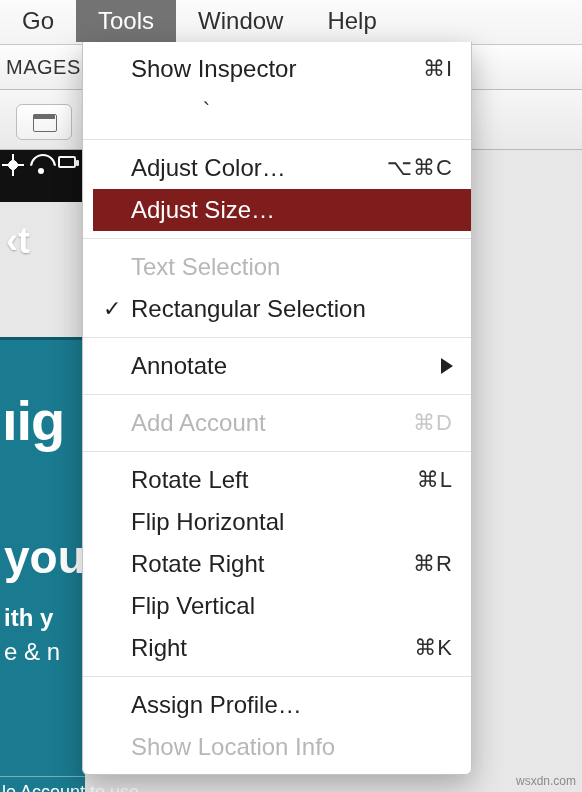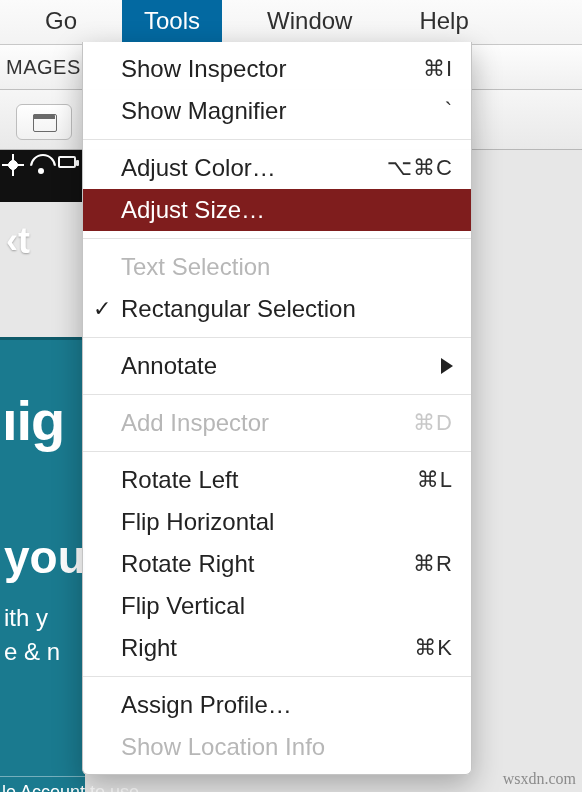--- a/index.html
+++ b/index.html
@@ -24,43 +24,43 @@
   .ico.wifi { left:30px; top:4px; }
   .ico.wifi::before { content:""; position:absolute; left:0; top:0; width:22px; height:22px; border:2px solid #fff; border-radius:50%; clip-path: polygon(0 55%,100% 55%,100% 100%,0 100%); transform: rotate(180deg); }
   .ico.wifi::after { content:""; position:absolute; left:8px; top:14px; width:6px; height:6px; background:#fff; border-radius:50%; }
   .ico.batt { left:58px; top:6px; width:18px; height:12px; border:2px solid #fff; border-radius:2px; }
   .ico.batt::after { content:""; position:absolute; right:-5px; top:2px; width:3px; height:6px; background:#fff; border-radius:1px; }
 
   .xt-text { position:absolute; left:6px; top:220px; color:#fff; font-size:36px; font-weight:600; text-shadow:0 1px 2px rgba(0,0,0,0.3);}
   .bg-teal { position:absolute; left:0; top:290px; width:85px; height:470px; background:#1a7a8f; border-top:3px solid #0f5a6a; color:#fff;margin-top:47px; }
   .bg-teal .big1 { position:absolute; left:2px; top:48px; font-size:56px; font-weight:700; letter-spacing:-1px; }
   .bg-teal .big2 { position:absolute; left:4px; top:190px; font-size:46px; font-weight:700; }
-  .bg-teal .l1 { position:absolute; left:4px; top:264px; font-size:24px; font-weight:400; }
+  .bg-teal .l1 { position:absolute; left:4px; top:264px; font-size:24px; font-weight:700; }
   .bg-teal .l2 { position:absolute; left:4px; top:298px; font-size:24px; font-weight:400; }
   .bg-teal .hr { position:absolute; left:0; bottom:30px; width:85px; height:1px; background:rgba(255,255,255,0.4); }
   .bg-teal .l3 { position:absolute; left:2px; bottom:4px; font-size:18px; font-weight:400; white-space:nowrap; }
 
   
   .menubar { position:absolute; left:0; right:0; top:0; height:42px; display:flex; align-items:stretch; }
-  .menu-item { display:flex; align-items:center; padding:0 22px; font-size:24px; color:#303030; cursor:default;margin-left:23px; }
-  .menu-item.active { background:#0369a1; color:#fff;text-align:right; }
+  .menu-item { display:flex; align-items:center; padding:0 22px; font-size:24px; color:#303030; cursor:default; }
+  .menu-item.active { background:#737373; color:#fff;text-align:right; }
 
   
   .dropdown { position:absolute; left:82px; top:42px; width:390px; background:rgba(255,255,255,0.99); border:1px solid #c4c4c4; border-top:none; border-radius:0 0 6px 6px; box-shadow: 0 10px 30px rgba(0,0,0,0.28); padding: 6px 0; }
-  .row { position:relative; display:flex; align-items:center; height:42px; font-size:24px; color:#222; padding-left:38px; padding-right:18px; }
+  .row { position:relative; display:flex; align-items:center; height:42px; font-size:24px; color:#222; padding-left:38px; padding-right:18px;margin-left:10px; }
   .row.disabled { color:#b7b7b7; }
   .row.highlight { background:#7f1d1d; color:#fff; }
   .row .label { flex:1; white-space:nowrap; }
   .row .shortcut { font-size:22px; letter-spacing:1px; color:inherit; opacity:0.95; text-align:right; min-width:80px;}
   .row.disabled .shortcut { color:#c6c6c6; }
   .sep { height:1px; background:#e2e2e2; margin:7px 0; }
   .check { position:absolute; left:10px; font-size:22px; }
   .arrow { position:absolute; right:18px; width:0; height:0; border-left:12px solid #222; border-top:8px solid transparent; border-bottom:8px solid transparent; }
 
-  .watermark { position:absolute; right:6px; bottom:4px; font-size:16px; color:#8b8b8b; font-family: Liberation Serif, serif; }
+  .watermark { position:absolute; right:6px; bottom:4px; font-size:12px; color:#8b8b8b; font-family: Liberation Sans, sans-serif; }
 </style>
 </head>
 <body>
 
 <div class="stage">
   <div class="bg-gray"></div>
   <div class="bg-finderbar"></div>
   <div class="bg-tabbar">
     <span>MAGES</span>
   </div>
@@ -97,21 +97,20 @@
       </div>
   </div>
 
   <div class="dropdown">
 
     <div class="row">
       <span class="label">Show Inspector</span>
       <span class="shortcut">⌘I</span>
     </div>
     <div class="row">
-      <span class="label">Show Magnifier</span>
       <span class="shortcut">`</span>
     </div>
 
     <div class="sep"></div>
 
     <div class="row">
       <span class="label">Adjust Color…</span>
       <span class="shortcut">⌥⌘C</span>
     </div>
     <div class="row highlight">
@@ -132,21 +131,21 @@
     <div class="sep"></div>
 
     <div class="row">
       <span class="label">Annotate</span>
       <span class="arrow"></span>
     </div>
 
     <div class="sep"></div>
 
     <div class="row disabled">
-      <span class="label">Add Inspector</span>
+      <span class="label">Add Account</span>
       <span class="shortcut">⌘D</span>
     </div>
 
     <div class="sep"></div>
 
     <div class="row">
       <span class="label">Rotate Left</span>
       <span class="shortcut">⌘L</span>
     </div>
     <div class="row">

